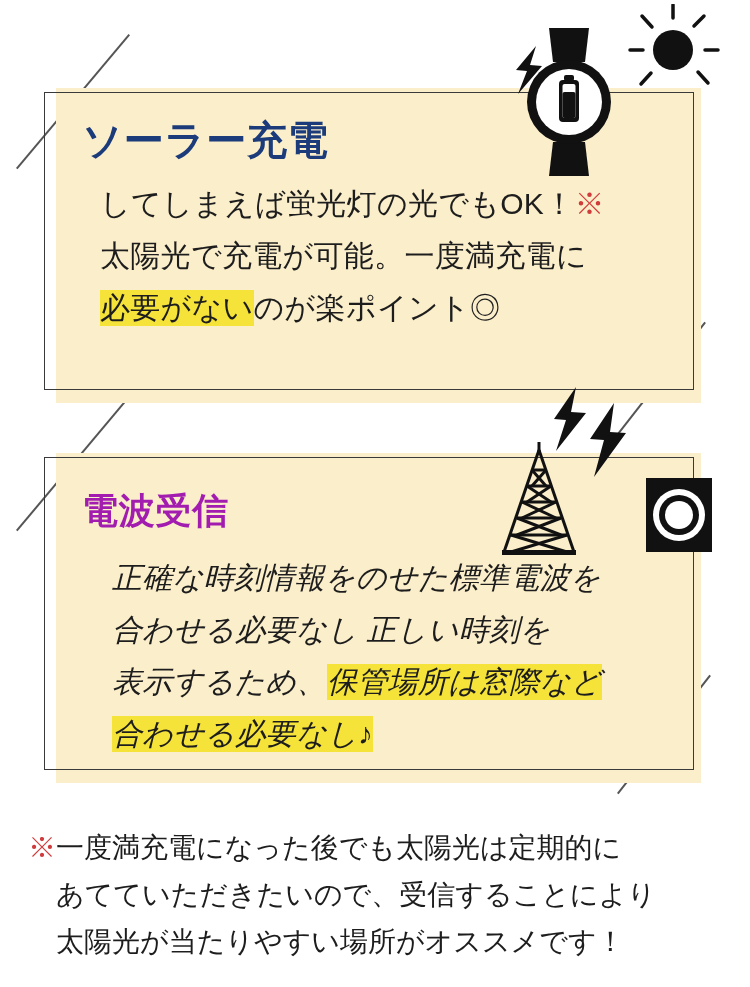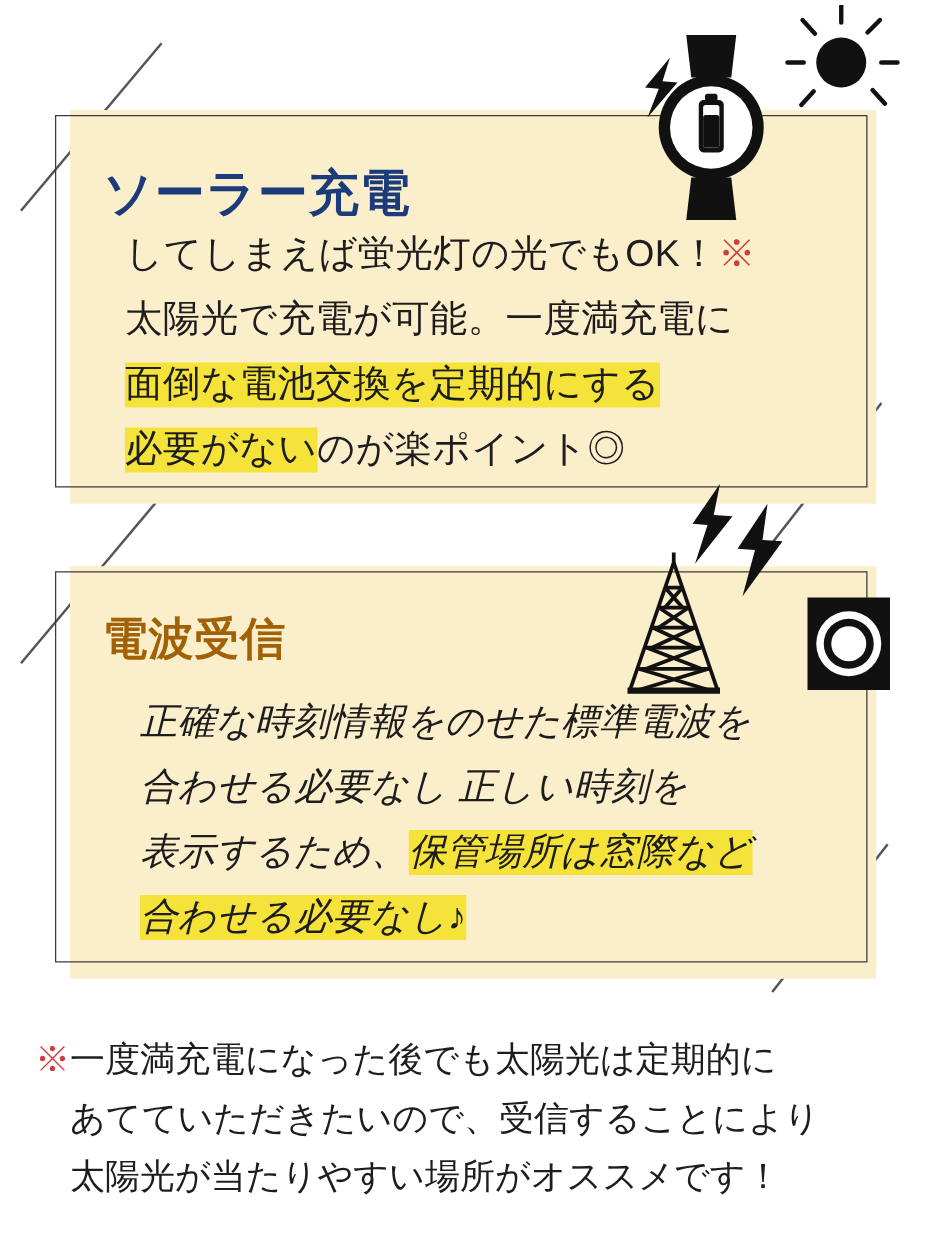--- a/index.html
+++ b/index.html
@@ -48,21 +48,21 @@
     position: absolute;
     font-weight: bold;
     letter-spacing: 0.02em;
     white-space: nowrap;
   }
   .title-solar {
     color: #1b3b7a;
     font-size: 40px;
   }
   .title-radio {
-    color: #a16207;
+    color: #a21caf;
     font-size: 36px;
   }
 
   .body-text {
     position: absolute;
     font-size: 30px;
     line-height: 52px;
     color: #1d1d1d;
     letter-spacing: 0.01em;
   }
@@ -98,26 +98,25 @@
 <div class="page">
 
   <div class="diag" style="left:16px; top:168px; width:175px; transform: rotate(-50deg);"></div>
   <div class="diag" style="left:612px; top:440px; width:150px; transform: rotate(-52deg);"></div>
   <div class="diag" style="left:16px; top:530px; width:170px; transform: rotate(-50deg);"></div>
   <div class="diag" style="left:617px; top:793px; width:150px; transform: rotate(-52deg);"></div>
 
   <div class="panel" style="left:56px; top:88px; width:645px; height:315px;"></div>
   <div class="panel-border" style="left:44px; top:92px; width:650px; height:298px;"></div>
 
-  <div class="panel-title title-solar" style="left:82px; top:127px;">ソーラー充電</div>
+  <div class="panel-title title-solar" style="left:82px; top:113px;">ソーラー充電</div>
 
   <div class="body-text" style="left:100px; top:178px; width:600px;">
     <span class="line">してしまえば蛍光灯の光でもOK！<span class="ast">※</span></span>
     <span class="line">太陽光で充電が可能。一度満充電に</span>
-    <span class="line"><span class="hl">面倒な電池交換を定期的にする</span></span>
     <span class="line"><span class="hl">必要がない</span>のが楽ポイント◎</span>
   </div>
 
   <div class="art" style="left:614px; top:4px;">
     <svg width="110" height="110" viewBox="0 0 110 110">
       <circle cx="59" cy="46" r="20" fill="#111"></circle>
       <g stroke="#111" stroke-width="3.5" stroke-linecap="round">
         <line x1="59" y1="14" x2="59" y2="1"></line>
         <line x1="80" y1="22" x2="90" y2="12"></line>
         <line x1="91" y1="46" x2="104" y2="46"></line>
@@ -199,16 +198,16 @@
       <path d="M12 8 h66 v74 h-66 z" fill="#111"></path>
       <circle cx="45" cy="45" r="26" fill="#fff"></circle>
       <circle cx="45" cy="45" r="20" fill="#111"></circle>
       <circle cx="45" cy="45" r="14" fill="#fff"></circle>
     </svg>
   </div>
 
   <div class="footnote" style="left:28px; top:824px; width:700px;">
     <span class="line"><span class="mark">※</span><span>一度満充電になった後でも太陽光は定期的に</span></span>
     <span class="line" style="padding-left:28px;"><span>あてていただきたいので、受信することにより</span></span>
-    <span class="line" style="padding-left:28px;font-family:Liberation Serif, serif;"><span>太陽光が当たりやすい場所がオススメです！</span></span>
+    <span class="line" style="padding-left:28px;"><span>太陽光が当たりやすい場所がオススメです！</span></span>
   </div>
 
 </div>
 
 </body></html>

